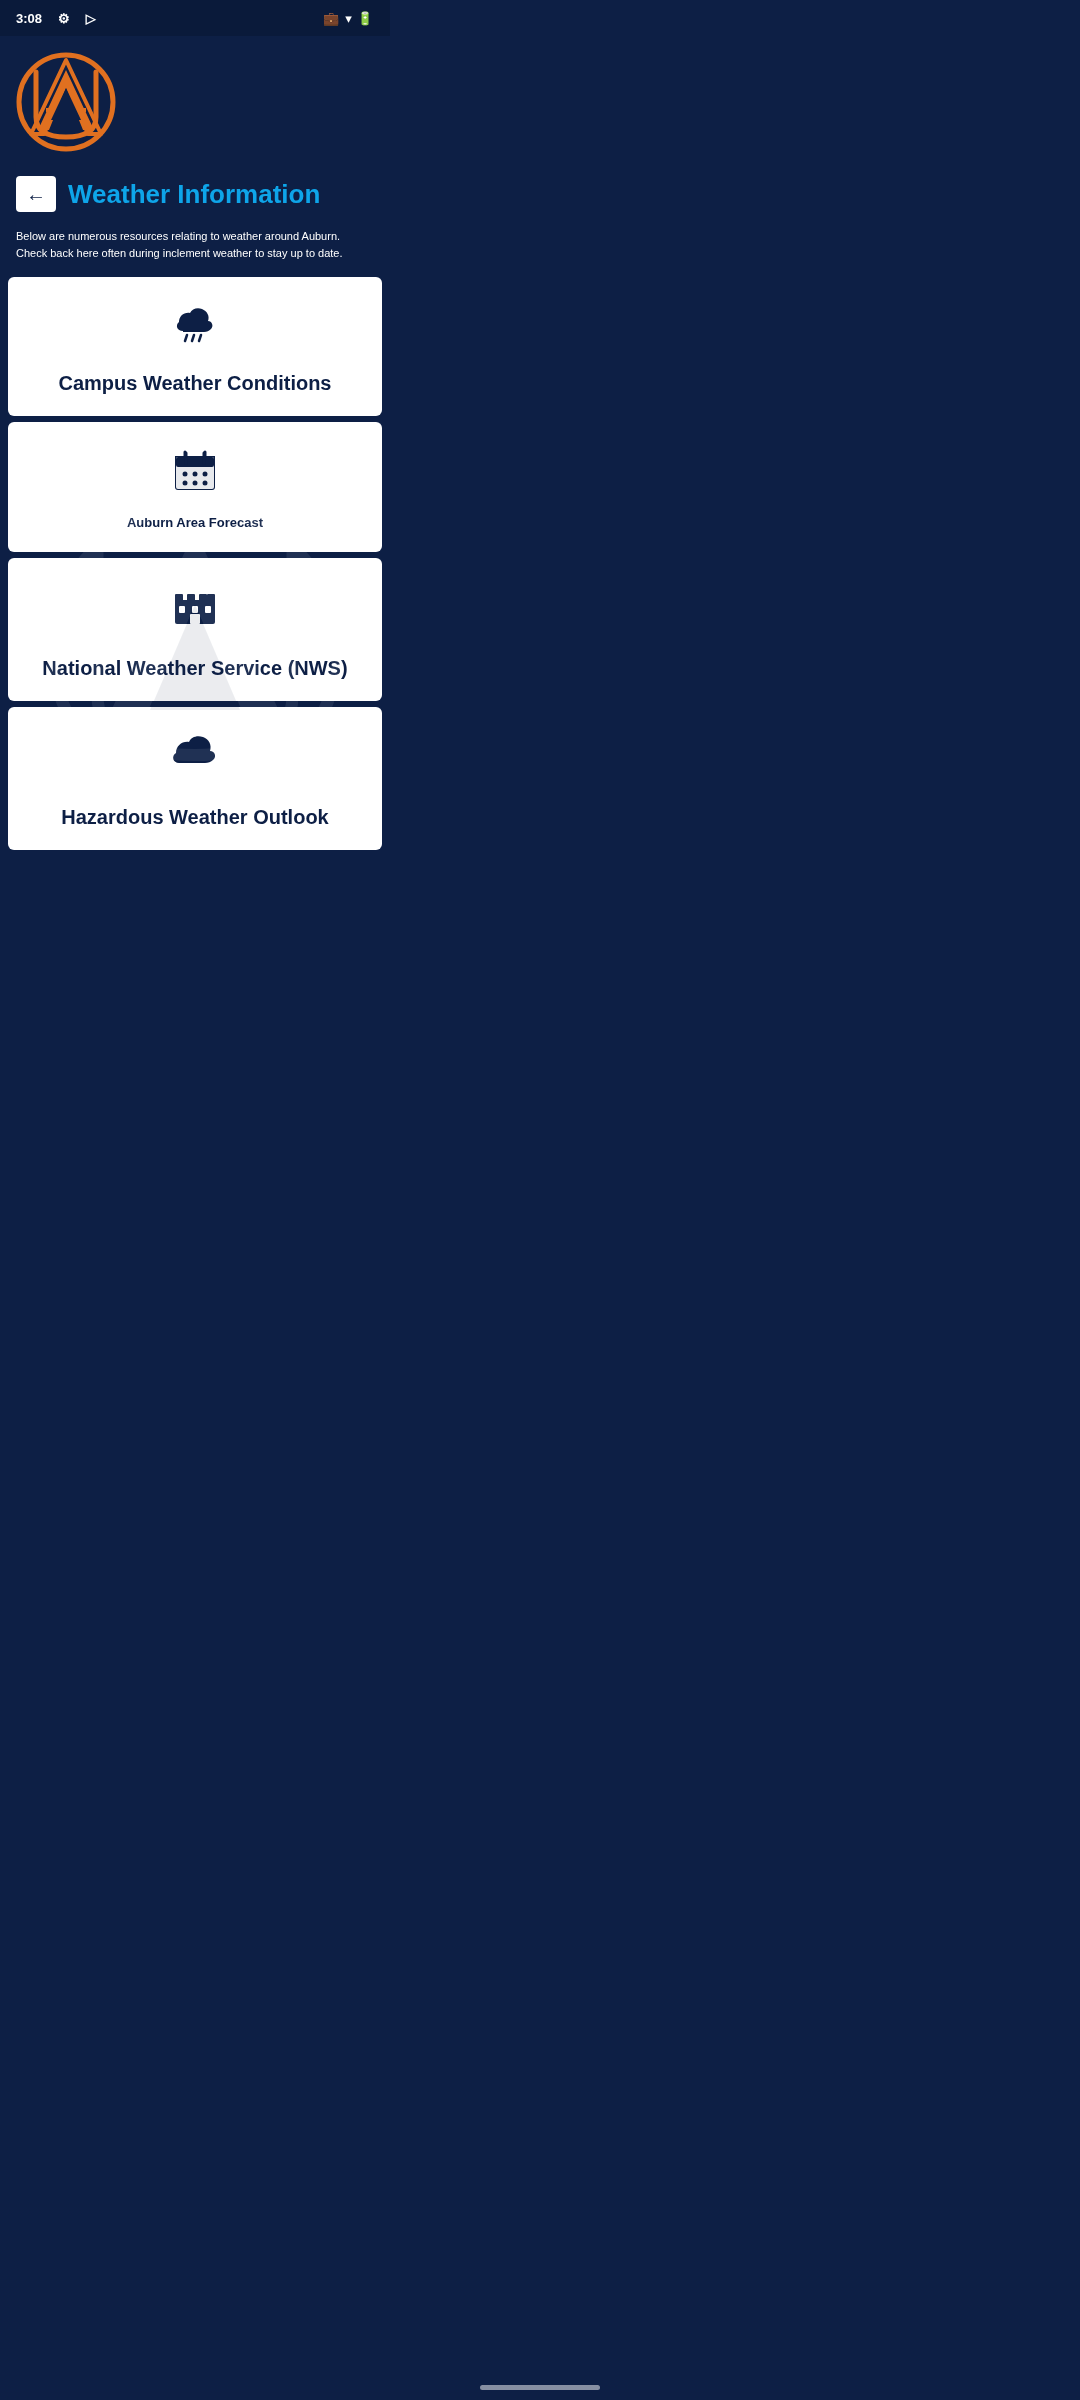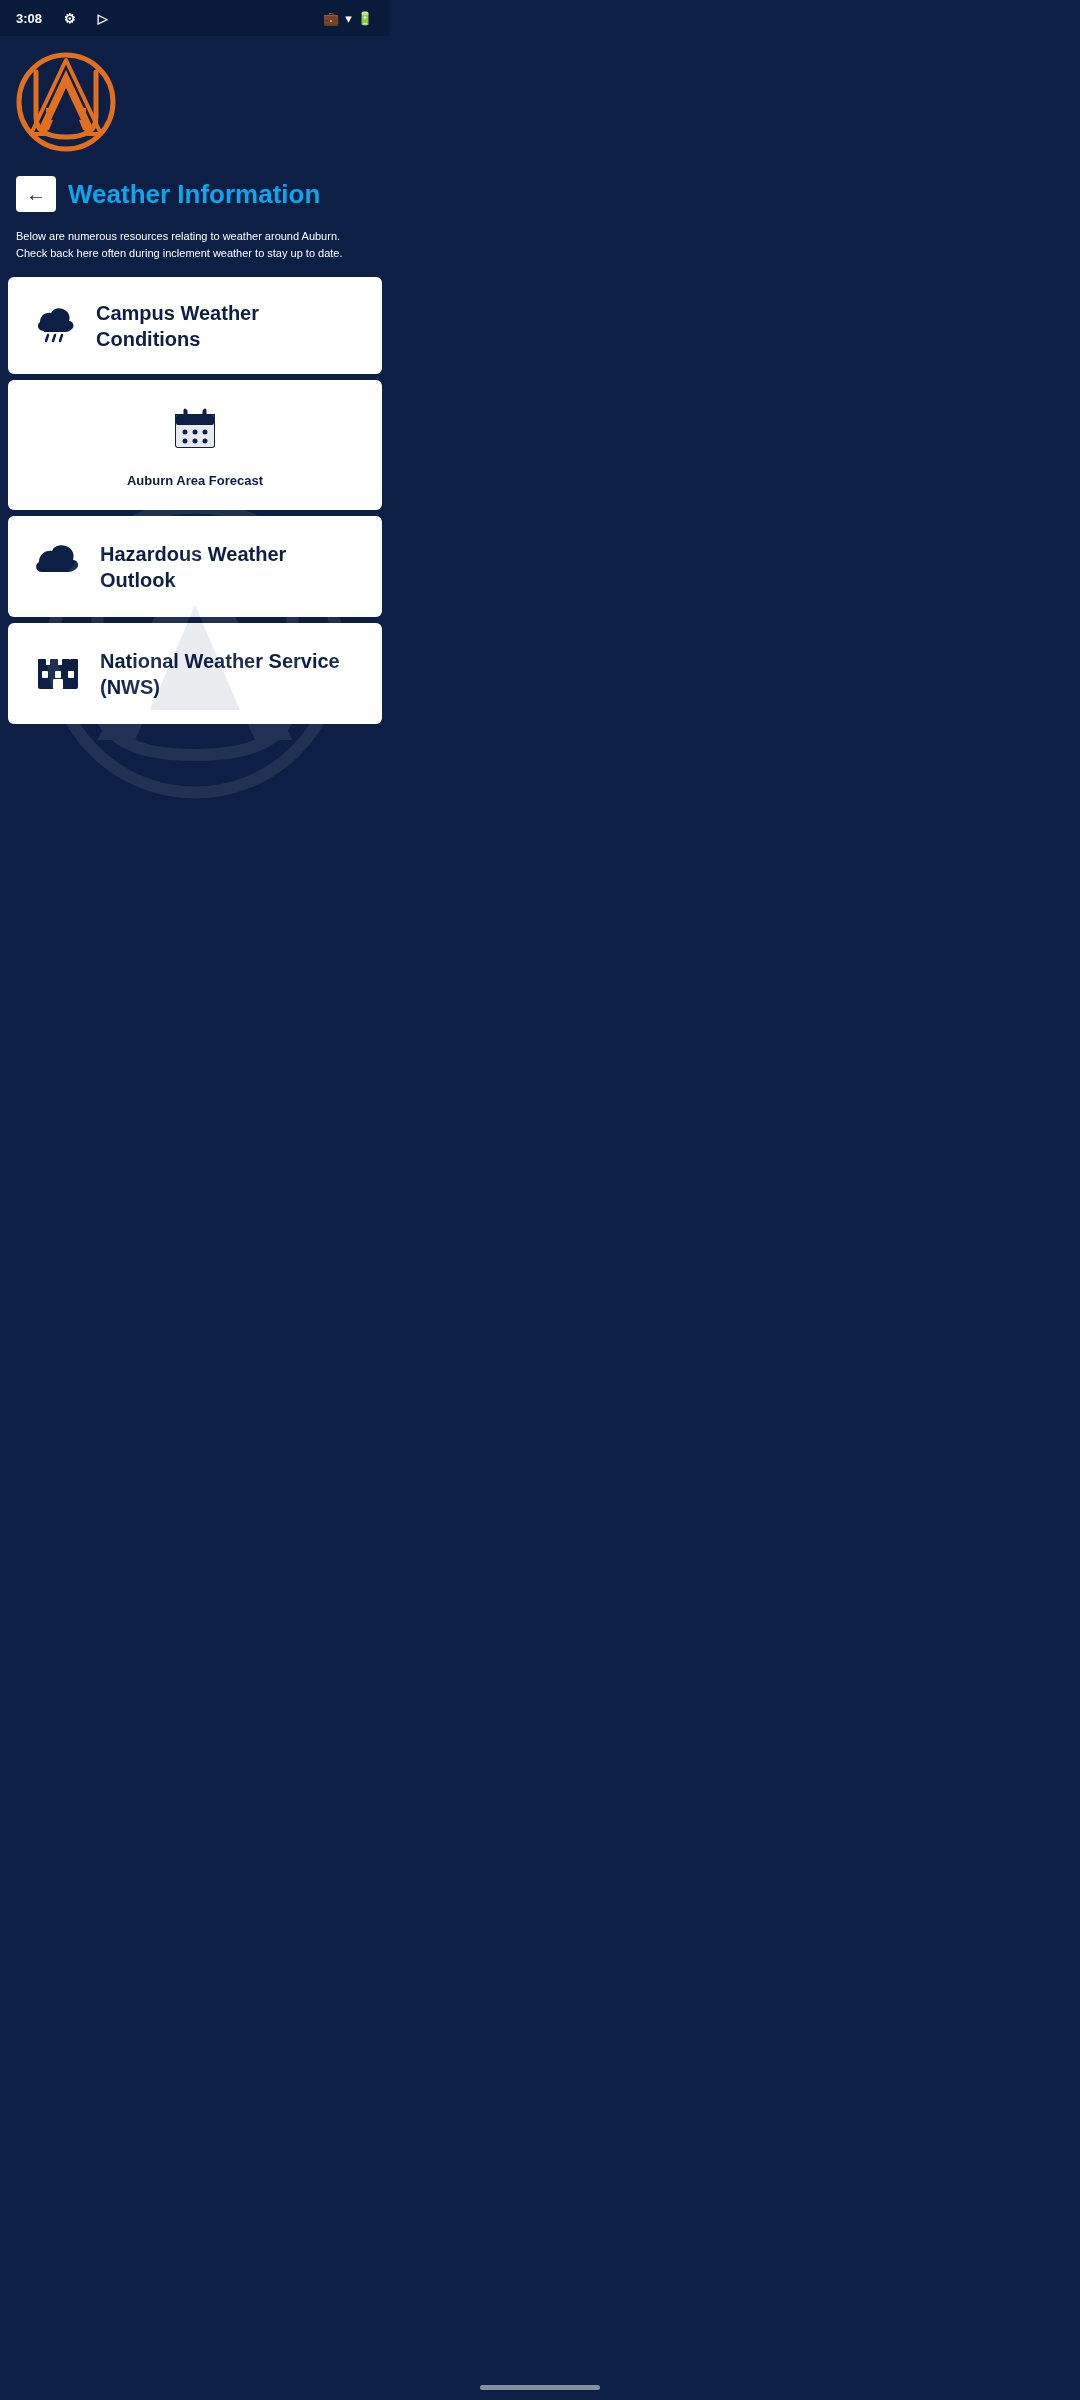--- a/index.html
+++ b/index.html
@@ -20,21 +20,21 @@
       display: flex;
       justify-content: space-between;
       align-items: center;
       padding: 8px 16px;
       background-color: #0a1a3a;
       height: 36px;
     }
     .status-left {
       display: flex;
       align-items: center;
-      gap: 22px;
+      gap: 16px;
       font-size: 13px;
       font-weight: bold;
       color: white;
     }
     .status-right {
       display: flex;
       align-items: center;
       gap: 6px;
       font-size: 13px;
       color: white;
@@ -116,20 +116,21 @@
 
     
     .card-full {
       background: white;
       border-radius: 6px;
       display: flex;
       align-items: center;
       gap: 16px;
       padding: 20px 24px;
       cursor: pointer;
+      flex-direction: column;
     }
 
     .card-full .card-icon {
       font-size: 36px;
       color: #0d1f45;
       flex-shrink: 0;
     }
 
     .card-full .card-label {
       font-size: 20px;
@@ -293,45 +294,45 @@
       </div>
       <span class="card-label">Auburn Area Forecast</span>
     </div>
 
   </div>
 
   <div class="card-full">
     <div class="card-icon">
       <svg width="52" height="52" viewBox="0 0 52 52" fill="none" xmlns="http://www.w3.org/2000/svg">
 
+        <rect x="6" y="22" width="40" height="24" rx="2" fill="#0d1f45"></rect>
+
+        <rect x="6" y="16" width="8" height="10" rx="1" fill="#0d1f45"></rect>
+        <rect x="18" y="16" width="8" height="10" rx="1" fill="#0d1f45"></rect>
+        <rect x="30" y="16" width="8" height="10" rx="1" fill="#0d1f45"></rect>
+        <rect x="38" y="16" width="8" height="10" rx="1" fill="#0d1f45"></rect>
+
+        <rect x="10" y="28" width="6" height="7" rx="1" fill="white"></rect>
+        <rect x="23" y="28" width="6" height="7" rx="1" fill="white"></rect>
+        <rect x="36" y="28" width="6" height="7" rx="1" fill="white"></rect>
+
+        <rect x="21" y="36" width="10" height="10" rx="1" fill="white"></rect>
+      </svg>
+    </div>
+    <span class="card-label">National Weather Service (NWS)</span>
+  </div>
+
+  <div class="card-full">
+    <div class="card-icon">
+      <svg width="52" height="52" viewBox="0 0 52 52" fill="none" xmlns="http://www.w3.org/2000/svg">
+
         <path d="M10 36 C4 36 2 29 7 26 C7 19 13 14 20 15 C22 10 28 8 34 10 C40 12 43 18 41 24 C46 24 48 30 44 33 C42 35 39 36 36 36 Z" fill="#0d1f45"></path>
       </svg>
     </div>
     <span class="card-label">Hazardous Weather Outlook</span>
-  </div>
-
-  <div class="card-full">
-    <div class="card-icon">
-      <svg width="52" height="52" viewBox="0 0 52 52" fill="none" xmlns="http://www.w3.org/2000/svg">
-
-        <rect x="6" y="22" width="40" height="24" rx="2" fill="#0d1f45"></rect>
-
-        <rect x="6" y="16" width="8" height="10" rx="1" fill="#0d1f45"></rect>
-        <rect x="18" y="16" width="8" height="10" rx="1" fill="#0d1f45"></rect>
-        <rect x="30" y="16" width="8" height="10" rx="1" fill="#0d1f45"></rect>
-        <rect x="38" y="16" width="8" height="10" rx="1" fill="#0d1f45"></rect>
-
-        <rect x="10" y="28" width="6" height="7" rx="1" fill="white"></rect>
-        <rect x="23" y="28" width="6" height="7" rx="1" fill="white"></rect>
-        <rect x="36" y="28" width="6" height="7" rx="1" fill="white"></rect>
-
-        <rect x="21" y="36" width="10" height="10" rx="1" fill="white"></rect>
-      </svg>
-    </div>
-    <span class="card-label">National Weather Service (NWS)</span>
   </div>
 
 </div>
 
 <div class="bg-watermark">
   <svg viewBox="0 0 200 200" xmlns="http://www.w3.org/2000/svg" width="300" height="300">
     <circle cx="100" cy="100" r="95" fill="none" stroke="white" stroke-width="8"></circle>
     <polygon points="100,20 35,160 60,160 100,70 140,160 165,160" fill="white"></polygon>
     <polygon points="100,70 70,140 130,140" fill="#0d1f45"></polygon>
     <path d="M35,35 L35,130 Q35,170 100,170 Q165,170 165,130 L165,35" fill="none" stroke="white" stroke-width="8" stroke-linecap="round"></path>

